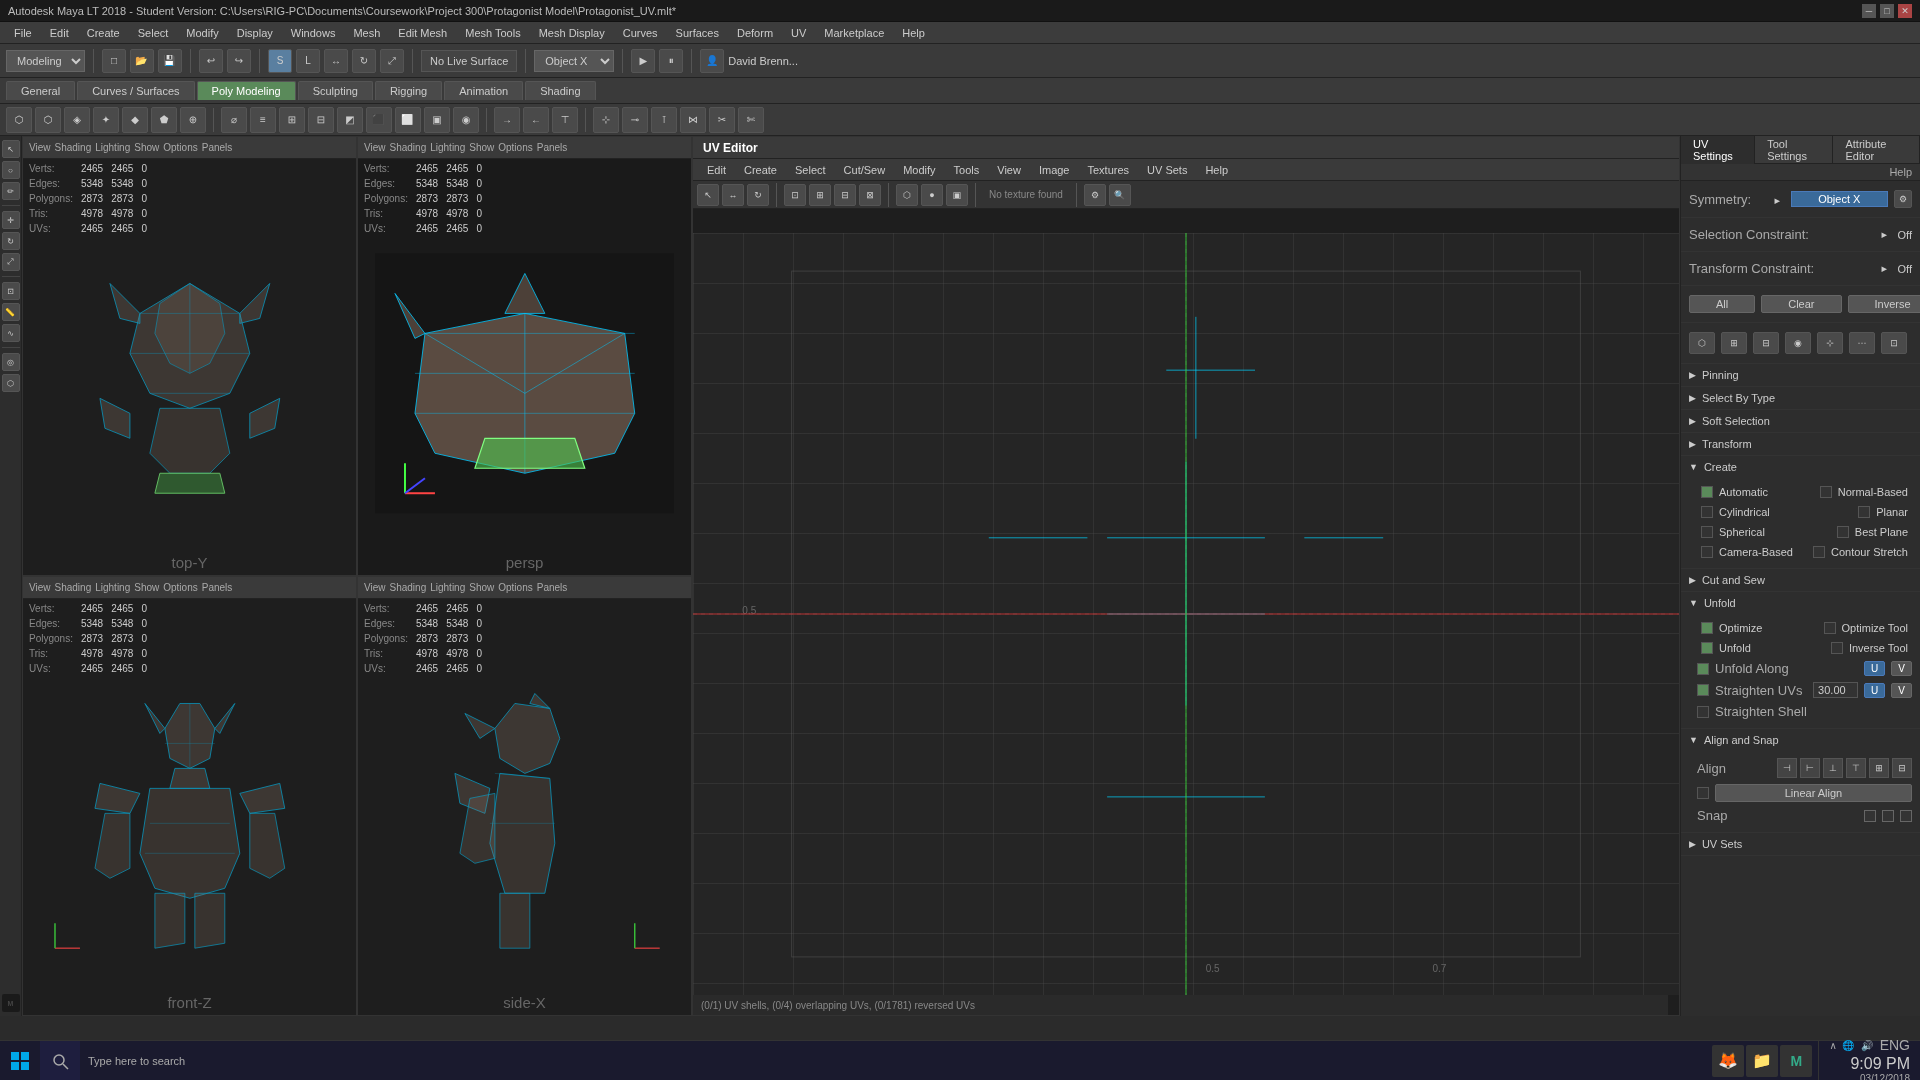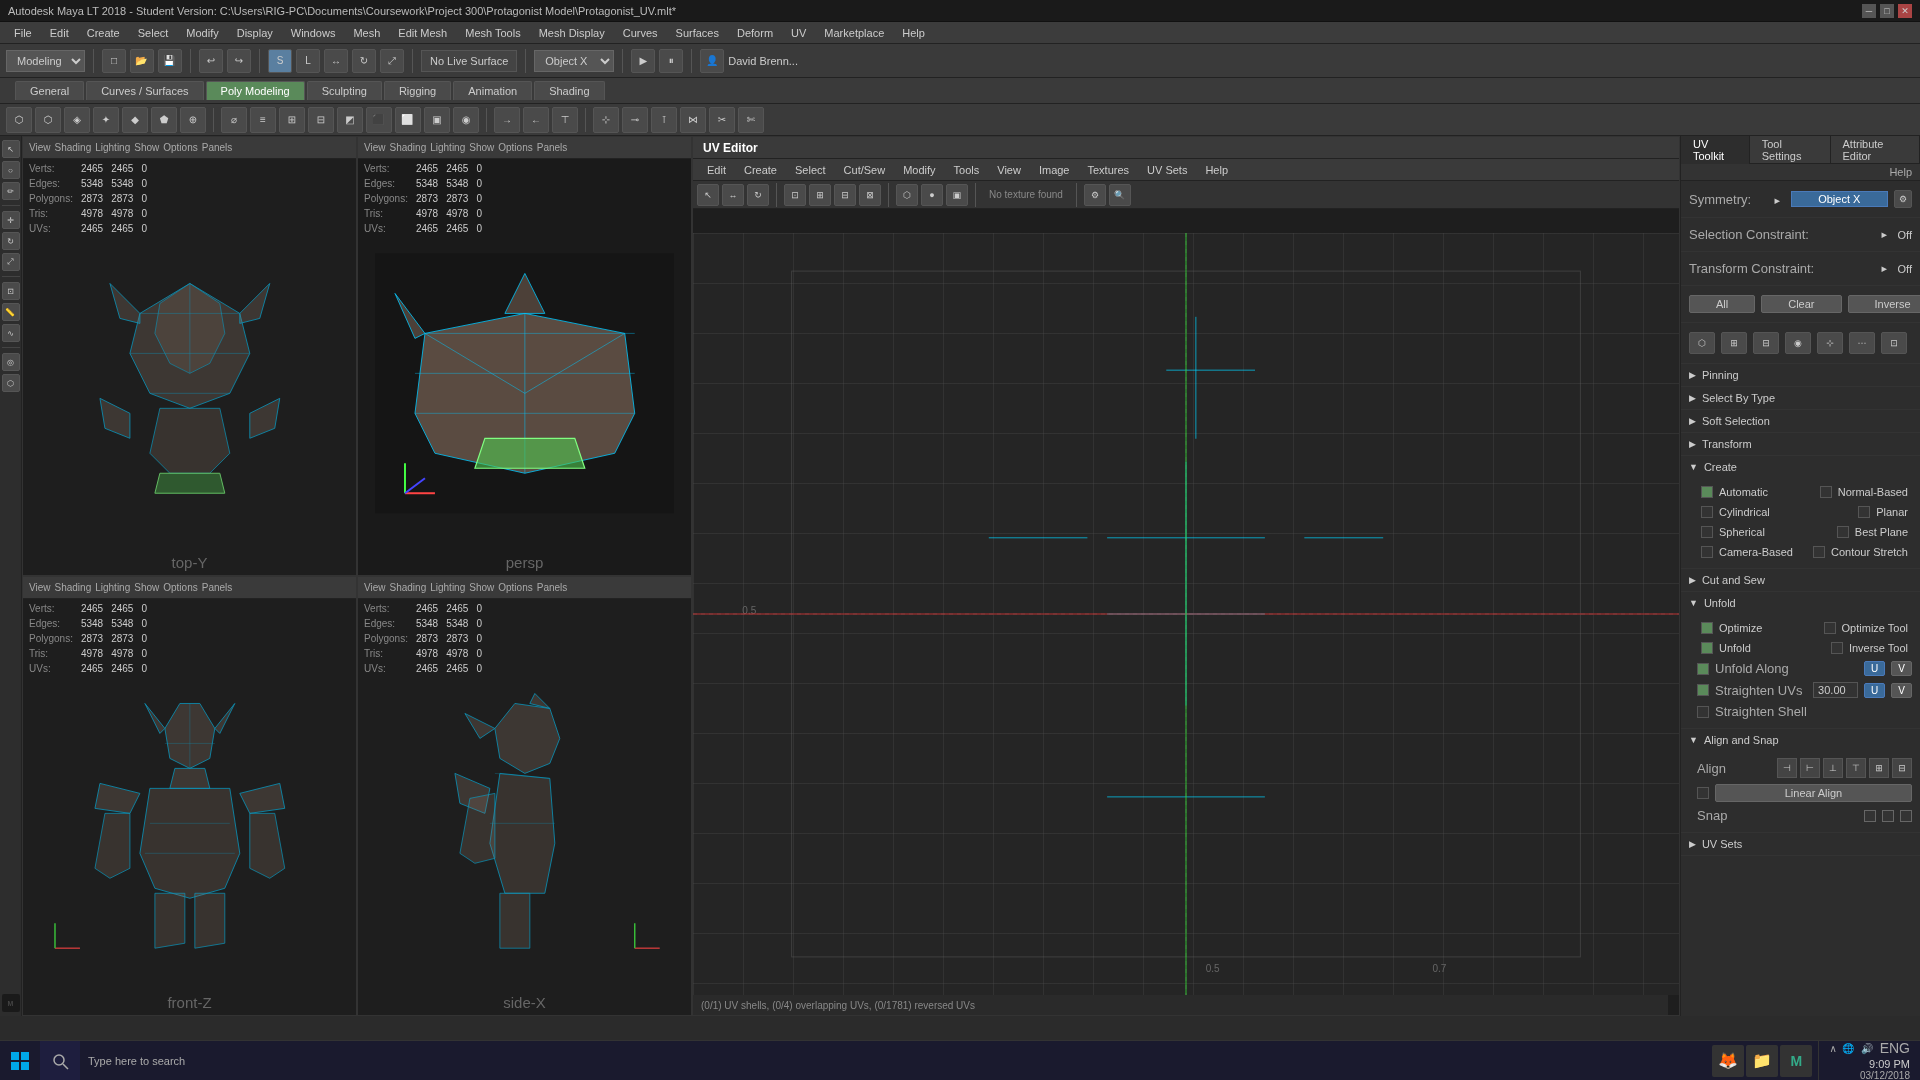--- a/index.html
+++ b/index.html
@@ -91,21 +91,21 @@
       height: 22px;
       cursor: pointer;
     }
 
     
     #tabs-row {
       height: 26px;
       background: #3a3a3a;
       display: flex;
       align-items: center;
-      padding: 0 15px;
+      padding: 0 6px;
       gap: 2px;
       border-bottom: 1px solid #222;
     }
     .tab-btn {
       padding: 3px 14px;
       background: #4a4a4a;
       border: 1px solid #555;
       border-bottom: none;
       color: #ccc;
       cursor: pointer;
@@ -977,21 +977,21 @@
       </div>
     </div>
 
     <div style="position:absolute; bottom:0; left:0; right:11px; height:20px; background:#2a2a2a; display:flex; align-items:center; padding:0 8px; font-size:10px; color:#888;">
       <span>(0/1) UV shells, (0/4) overlapping UVs, (0/1781) reversed UVs</span>
     </div>
   </div>
 
   <div id="right-panel">
     <div id="right-panel-tabs">
-      <div class="right-tab active">UV Toolkit</div>
+      <div class="right-tab active">UV Settings</div>
       <div class="right-tab">Tool Settings</div>
       <div class="right-tab">Attribute Editor</div>
     </div>
     <div style="display:flex; justify-content:flex-end; padding:2px 8px; background:#333; border-bottom:1px solid #222;">
       <span style="font-size:11px; color:#aaa; cursor:pointer;">Help</span>
     </div>
 
 
     <div class="right-section">
       <div class="right-row">
@@ -1248,17 +1248,17 @@
   </div>
 
   <div style="height:40px;display:flex;flex-direction:column;align-items:flex-end;justify-content:center;padding:0 10px;border-left:1px solid #333;">
     <div style="display:flex;align-items:center;gap:6px;margin-bottom:2px;">
       <span style="font-size:10px;color:#aaa;">∧</span>
       <span style="font-size:10px;color:#aaa;">🌐</span>
       <span style="font-size:10px;color:#aaa;">🔊</span>
       <span style="font-size:14px;color:#aaa;">ENG</span>
     </div>
     <div style="display:flex;flex-direction:column;align-items:flex-end;">
-      <span style="font-size:11px;color:#ccc;text-align:center;">9:09 PM</span>
+      <span style="font-size:16px;color:#ccc;text-align:center;">9:09 PM</span>
       <span style="font-size:10px;color:#aaa;">03/12/2018</span>
     </div>
   </div>
 </div>
 
 </body></html>

